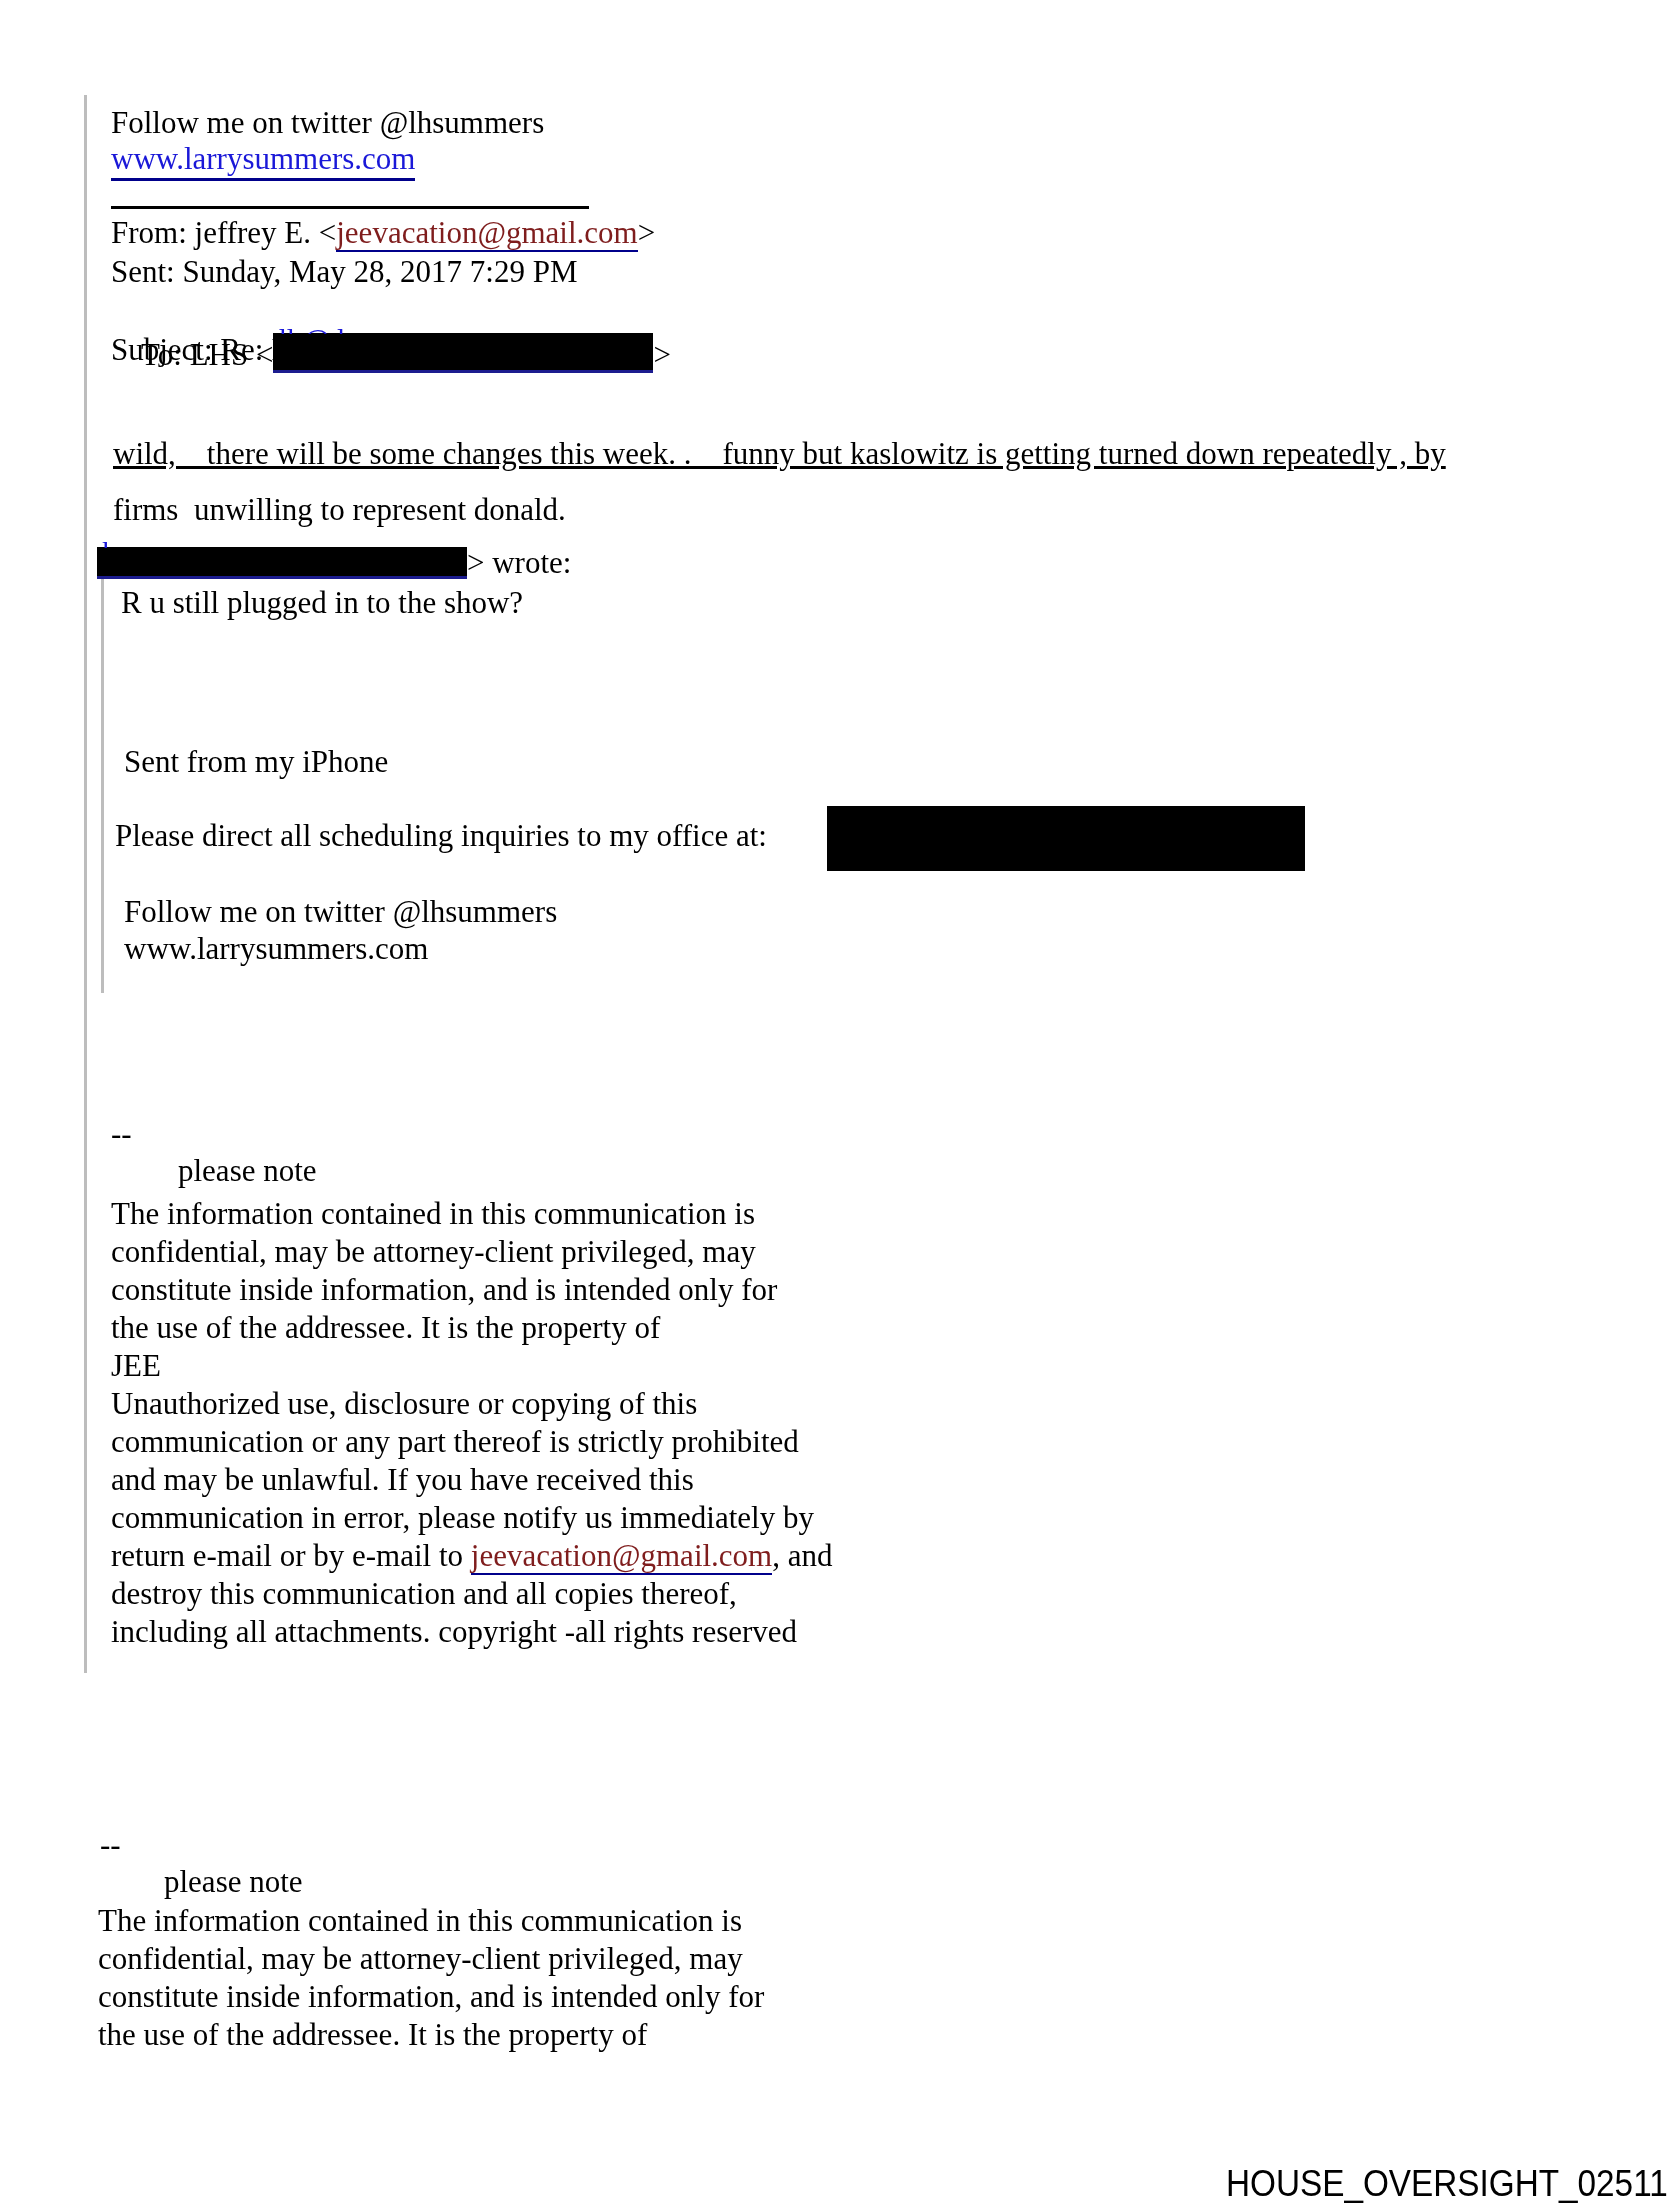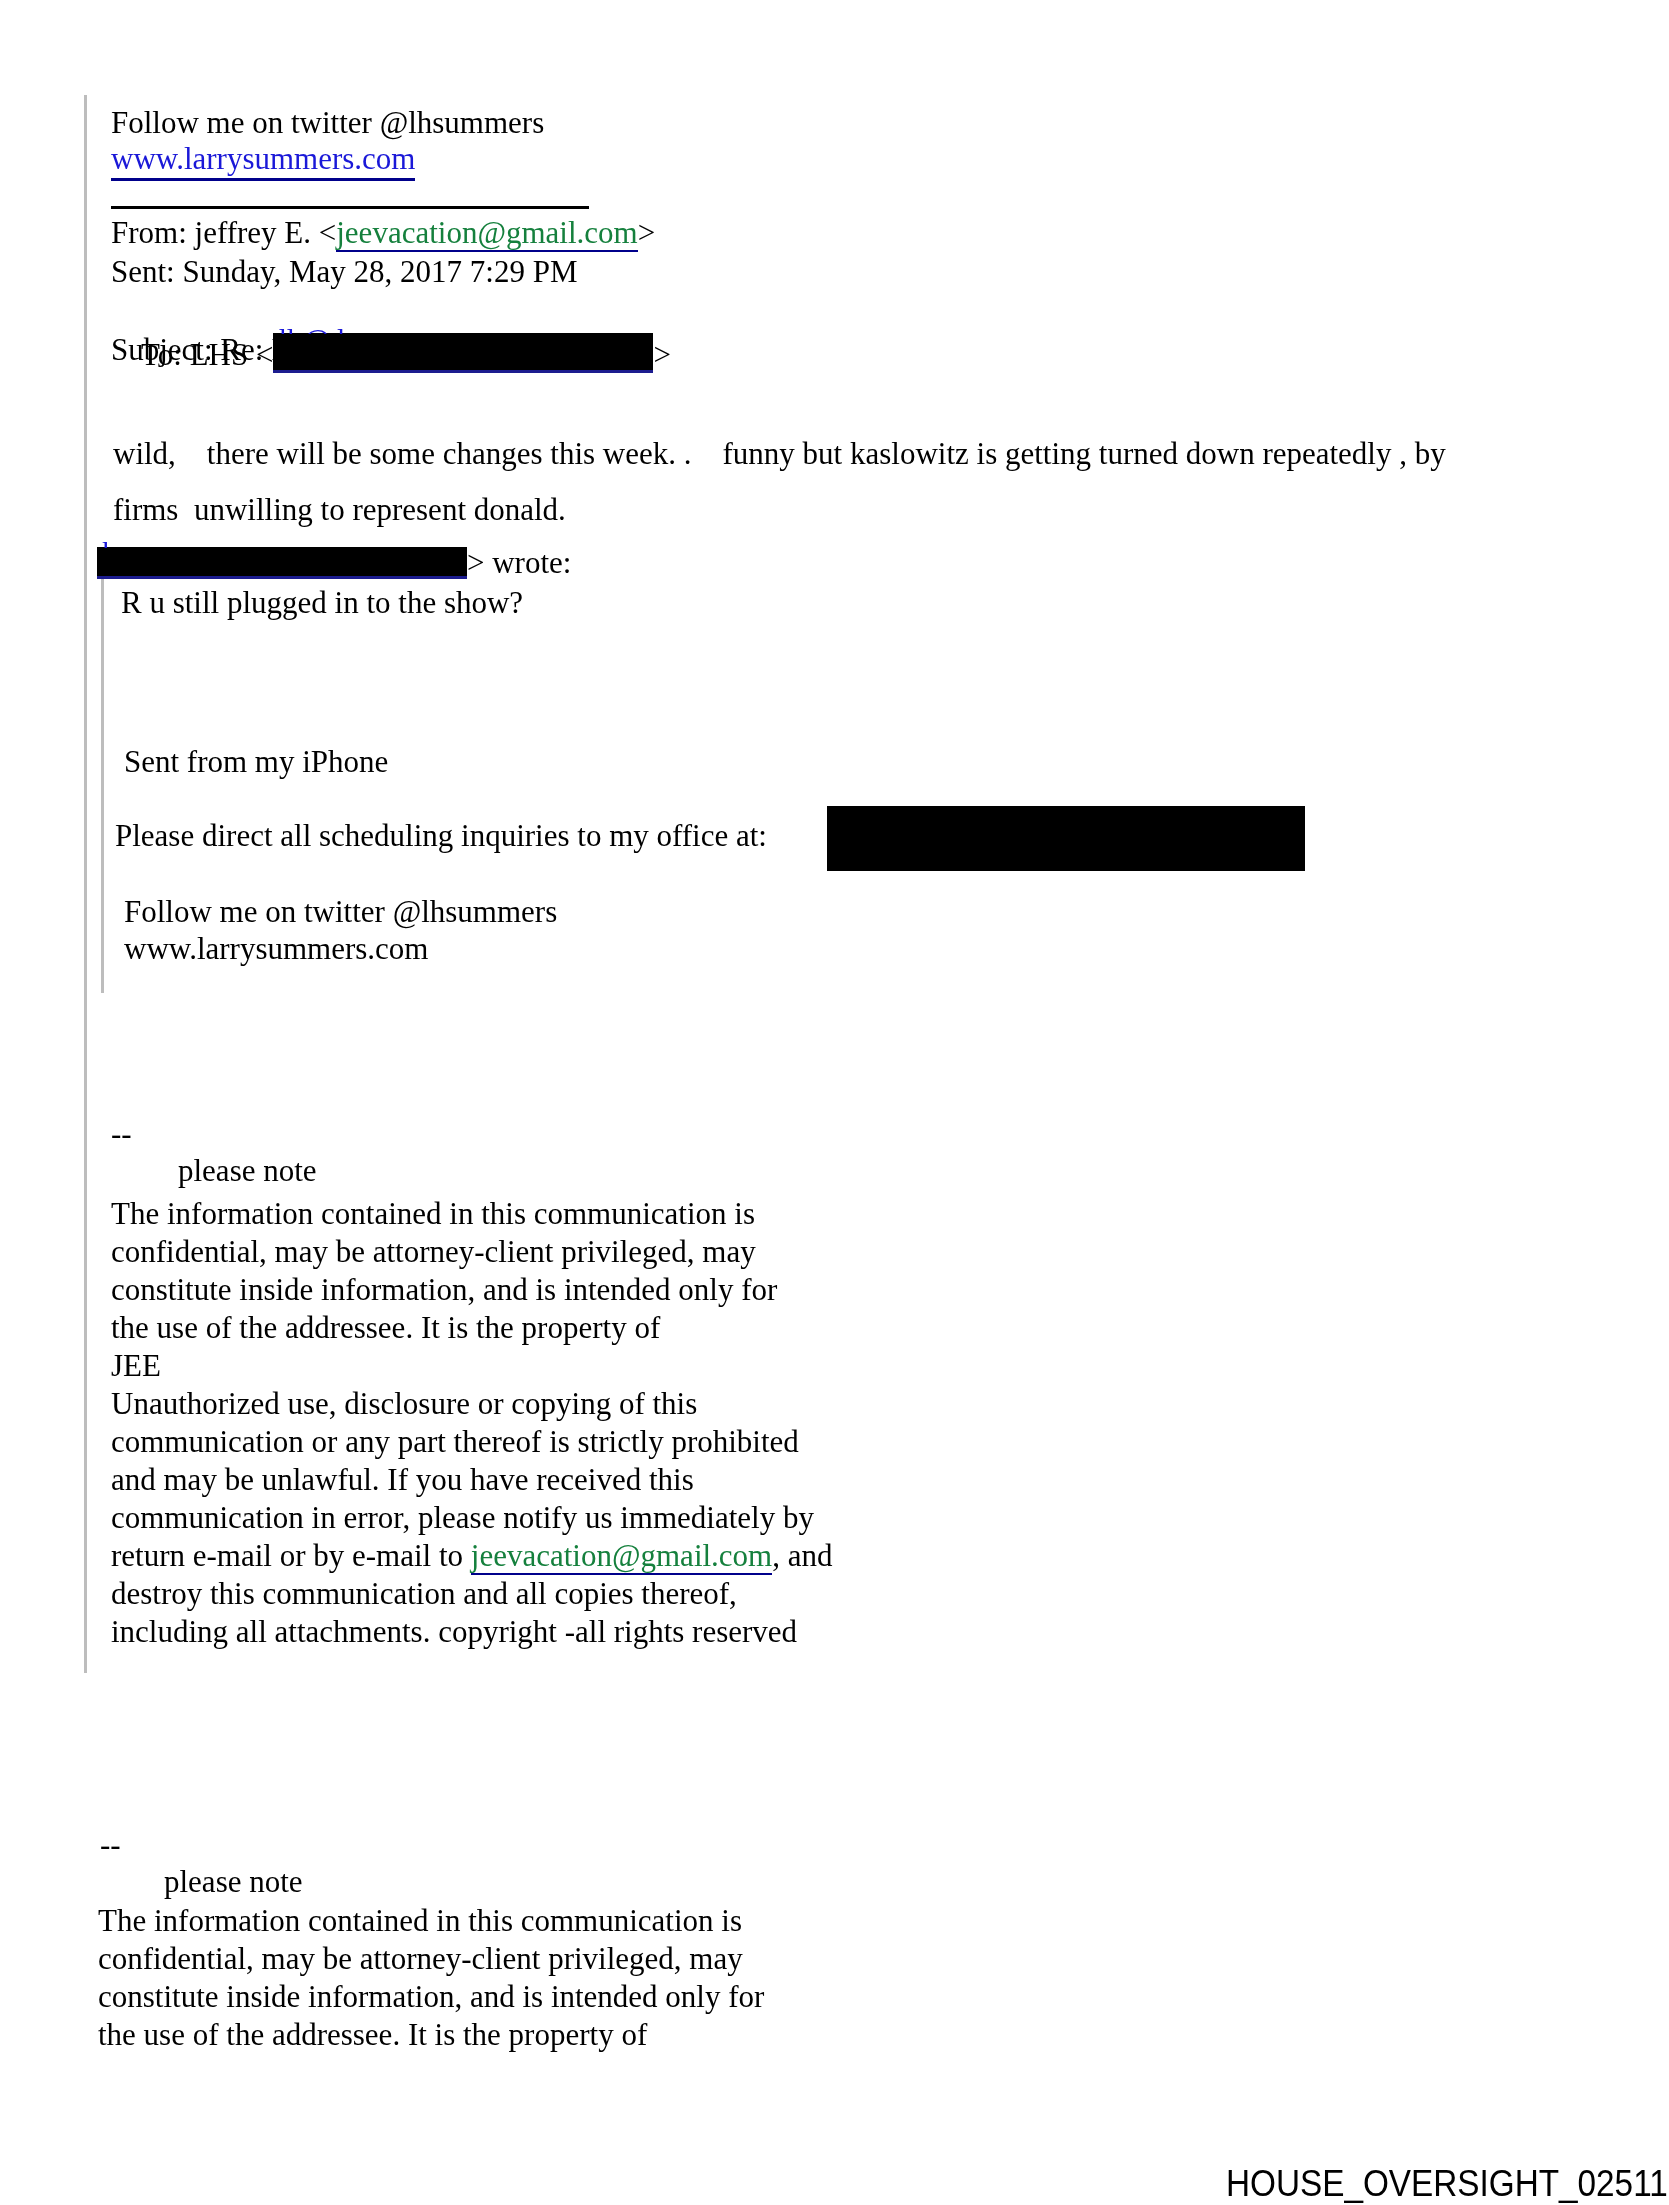--- a/index.html
+++ b/index.html
@@ -5,21 +5,21 @@
   html,body{margin:0;padding:0;}
   body{
     width:1669px;height:2205px;position:relative;background:#ffffff;
     font-family:"Liberation Serif",serif;font-size:31px;color:#000;
     overflow:hidden;
   }
   .abs{position:absolute;white-space:pre;}
   .vline{position:absolute;width:3.3px;background:#bdbdbd;}
   .hsep{position:absolute;height:3.3px;background:#000;}
   .link{color:#1a18d8;border-bottom:3.3px solid #00008b;padding-bottom:0.7px;}
-  .inline-link{color:#15803d;border-bottom:2.6px solid #00008b;}
+  .inline-link{color:#7f1d1d;border-bottom:2.6px solid #00008b;}
   .redact{display:inline-block;background:#000;position:relative;}
   .redact.underlined{border-bottom:3.9px solid #1c1c8f;}
   .redact .tips{
     position:absolute;top:-8.5px;left:5.2px;height:9.8px;overflow:hidden;
     color:#1a18d8;font-size:29.5px;line-height:29.5px;white-space:pre;
   }
   .redact-box{position:absolute;background:#000;}
   .para{position:absolute;line-height:38px;white-space:pre;}
   .para-line{height:38px;}
   .bates{
@@ -41,21 +41,21 @@
 <div class="hsep" style="left:111px;top:206px;width:478px;"></div>
 
 <div class="abs" style="left:111px;top:215px;"><span>From: jeffrey E. &lt;</span><a class="inline-link">jeevacation@gmail.com</a><span>&gt;</span></div>
 
 <div class="abs" style="left:111px;top:254px;">Sent: Sunday, May 28, 2017 7:29 PM</div>
 
 <div class="abs" style="left:111px;top:292px;margin-top:40px;">Subject: Re: Is Donald still feeling good</div>
 
 <div class="abs" style="left:111px;top:333px;margin-left:30px;"><span>To: LHS &lt;</span><span class="redact underlined" style="width:380px;height:37px;vertical-align:-7.9px;"><span class="tips">ll @ l</span></span><span>&gt;</span></div>
 
-<div class="abs" style="left:113px;top:436px;">wild,    there will be some changes this week. .    funny but kaslowitz is getting turned down repeatedly , by</div>
+<div class="abs" style="left:113px;top:436px;text-decoration:underline;">wild,    there will be some changes this week. .    funny but kaslowitz is getting turned down repeatedly , by</div>
 <div class="abs" style="left:113px;top:492px;">firms  unwilling to represent donald.</div>
 
 <div class="abs" style="left:97px;top:545px;"><span class="redact underlined" style="width:370px;height:29px;vertical-align:-5.9px;"><span class="tips">h</span></span><span>&gt; wrote:</span></div>
 
 <div class="abs" style="left:121px;top:585px;">R u still plugged in to the show?</div>
 
 <div class="abs" style="left:124px;top:744px;">Sent from my iPhone</div>
 
 <div class="abs" style="left:115px;top:818px;">Please direct all scheduling inquiries to my office at:</div>
 

